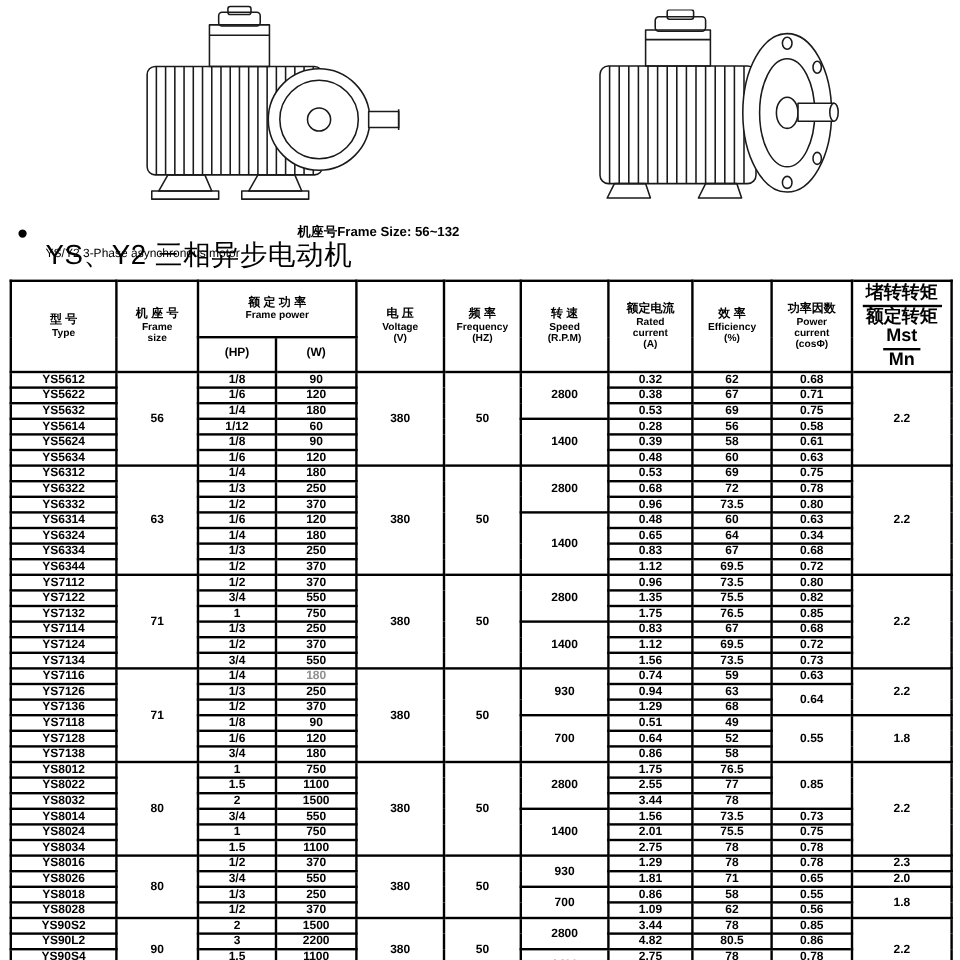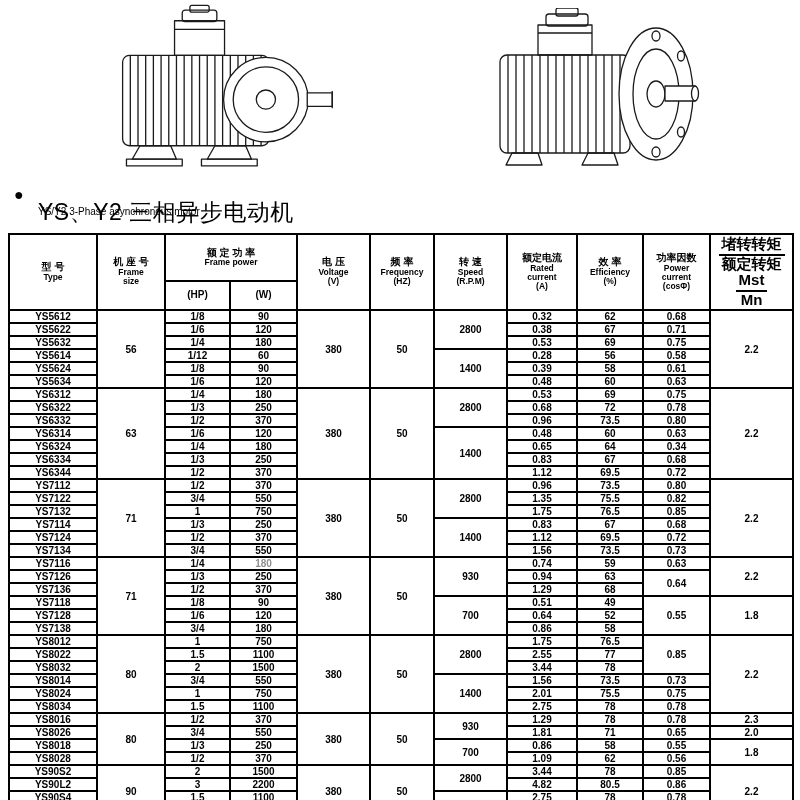--- a/index.html
+++ b/index.html
@@ -87,20 +87,21 @@
     <ellipse cx="203" cy="124" rx="3.5" ry="5"></ellipse>
     <rect x="187" y="78" width="30" height="15" fill="#ffffff"></rect>
     <ellipse cx="217" cy="85.5" rx="3.5" ry="7.5" fill="#ffffff"></ellipse>
   </svg>
 
   <div class="title-block">
     <span class="bullet">●</span>
     <div class="title-zh">YS、Y2 三相异步电动机</div>
     <div class="title-en">YS/Y2  3-Phase asynchronous motor</div>
     <div class="spec-notes">
+      <div>机座号Frame Size: 56~132</div>
     </div>
   </div>
 
   <table class="spec">
     <colgroup>
       <col style="width:88px">
         <col style="width:68px">
         <col style="width:65px">
         <col style="width:67px">
       <col style="width:73px">

